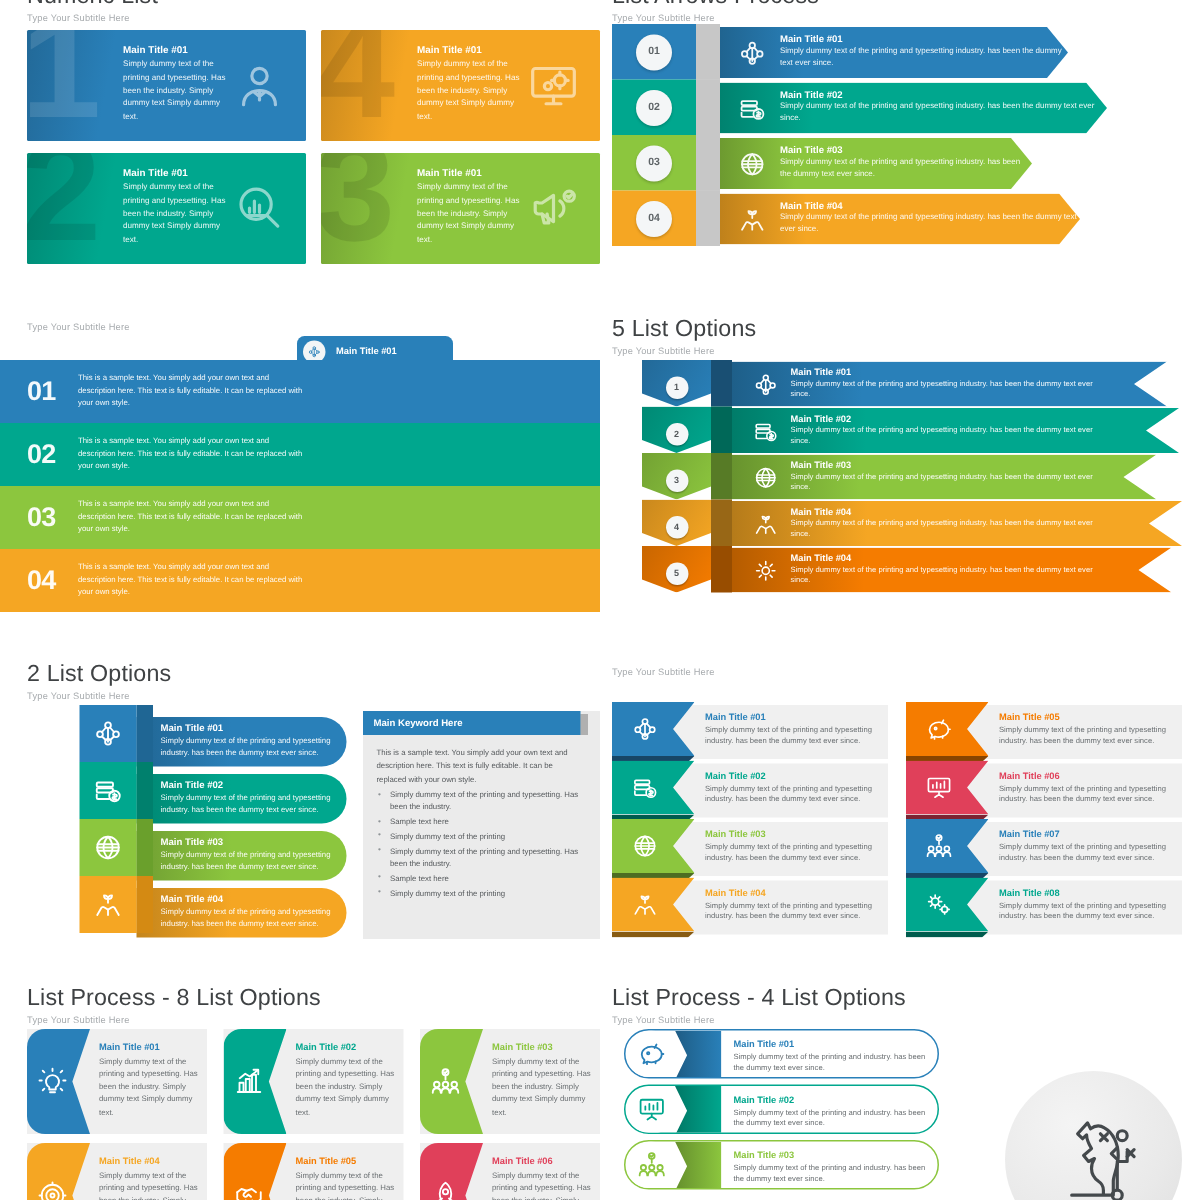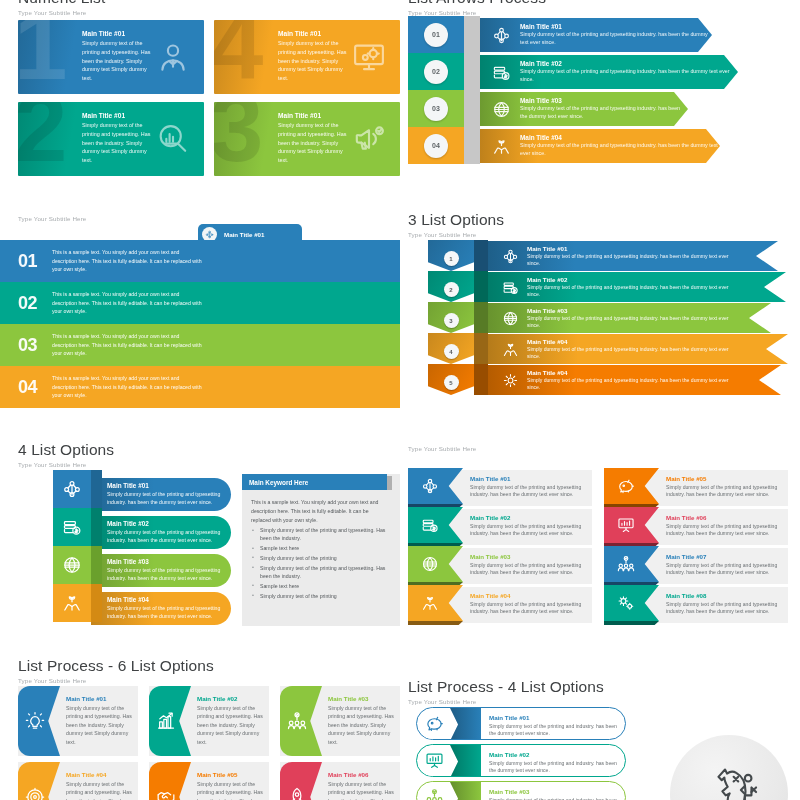--- a/index.html
+++ b/index.html
@@ -183,21 +183,21 @@
     border-radius: 12px 0 0 12px;
     clip-path: polygon(0 0, 100% 0, 72% 50%, 100% 100%, 0 100%);
     display: flex; align-items: center; justify-content: center;
   }
   .six-flag svg { width: 20px; height: 20px; margin-right: 9px; }
   .six-txt { position: absolute; left: 48px; top: 9px; width: 66px; }
   .six-title { font-size: 6.2px; font-weight: 700; margin-bottom: 2px; }
   .six-desc { font-size: 5.2px; line-height: 1.62; color: #6a6f72; }
 
   
-  #fourp-list { left: 408px; top: 658px; width: 384px; margin-top: 21px; }
+  #fourp-list { left: 408px; top: 658px; width: 384px; }
   .fourp-wrap { position: absolute; top: 28px; left: 0; width: 384px; height: 120px; }
   .fourp-row {
     position: absolute; left: 8px; width: 210px; height: 33px;
     border: 1.1px solid #2980b9; border-radius: 17px; background: #fff;
     display: flex; align-items: center; overflow: hidden;
   }
   .fourp-badge {
     width: 32px; height: 32px; border-radius: 50%;
     display: flex; align-items: center; justify-content: center; flex: 0 0 auto;
     margin-left: 1px; background: #fff; z-index: 2;
@@ -413,21 +413,21 @@
           <span class="fold-tab-label">Main Title #04</span>
         </div>
         <div class="fold-row" style="top: 126px; background: rgb(245, 166, 35); z-index: 17;">
           <span class="fold-num">04</span>
           <span class="fold-desc">This is a sample text. You simply add your own text and description here. This text is fully editable. It can be replaced with your own style.</span>
         </div>
       </div>
   </div>
 
   <div class="section" id="five-list">
-    <div class="sec-title">3 List Options</div>
+    <div class="sec-title">5 List Options</div>
     <div class="sec-sub">Type Your Subtitle Here</div>
     <div class="five-wrap" id="five-wrap">
         <div class="five-side" style="top: 0px; height: 31px; background: rgb(25, 79, 115); z-index: 2;"></div>
         <div class="five-bar" style="top: 1px; width: 290px; background: linear-gradient(90deg, rgb(30, 95, 137) 0%, rgb(41, 128, 185) 30%); z-index: 1;">
           <span class="five-bar-icon" style="color:#fff"><svg viewBox="0 0 24 24">
               <circle cx="12" cy="5.4" r="2.3" fill="none" stroke="currentColor" stroke-width="1.5" stroke-linecap="round" stroke-linejoin="round"></circle>
               <circle cx="5.6" cy="12.6" r="2.3" fill="none" stroke="currentColor" stroke-width="1.5" stroke-linecap="round" stroke-linejoin="round"></circle>
               <circle cx="18.4" cy="12.6" r="2.3" fill="none" stroke="currentColor" stroke-width="1.5" stroke-linecap="round" stroke-linejoin="round"></circle>
               <circle cx="12" cy="18.6" r="2.3" fill="none" stroke="currentColor" stroke-width="1.5" stroke-linecap="round" stroke-linejoin="round"></circle>
               <path d="M10.4 7.2L7.2 10.8M16.8 10.8l-3.2-3.6M7.2 14.4l3.2 3M16.8 14.4l-3.2 3M12 7.7v10.9" fill="none" stroke="currentColor" stroke-width="1.5" stroke-linecap="round" stroke-linejoin="round"></path>
@@ -500,21 +500,21 @@
             <span class="five-chev-badge">4</span>
           </div>
           <div class="five-chev" style="background: linear-gradient(120deg, rgb(201, 102, 0), rgb(245, 124, 0));">
             <span class="five-chev-badge">5</span>
           </div>
         </div>
       </div>
   </div>
 
   <div class="section" id="four-list">
-    <div class="sec-title">4 List Options</div>
+    <div class="sec-title">2 List Options</div>
     <div class="sec-sub">Type Your Subtitle Here</div>
     <div class="four-wrap" id="four-wrap">
       <div class="kw-panel">
         <div class="kw-head">
           <span class="kw-title">Main Keyword Here</span>
         </div>
         <div class="kw-head-sh"></div>
         <div class="kw-para">This is a sample text. You simply add your own text and description here. This text is fully editable. It can be replaced with your own style.</div>
         <ul class="kw-list" id="kw-list">
             <li>Simply dummy text of the printing and typesetting. Has been the industry.</li>
@@ -734,21 +734,21 @@
           </span>
           <span class="eight-txt">
             <span class="eight-title" style="display:block;color:#00a78e">Main Title #08</span>
             <span class="eight-desc" style="display:block">Simply dummy text of the printing and typesetting industry. has been the dummy text ever since.</span>
           </span>
         </div>
       </div>
   </div>
 
   <div class="section" id="six-list">
-    <div class="sec-title">List Process - 6 List Options</div>
+    <div class="sec-title">List Process - 8 List Options</div>
     <div class="sec-sub">Type Your Subtitle Here</div>
     <div class="six-wrap" id="six-wrap">
         <div class="six-card" style="left: 0px; top: 0px;">
           <span class="six-flag" style="background:#2980b9;color:#fff">
             <span style="display:flex">
               <svg viewBox="0 0 24 24">
                 <path d="M9.4 16.6a5.2 5.2 0 115.2 0v1.8H9.4v-1.8z" fill="none" stroke="currentColor" stroke-width="1.5" stroke-linecap="round" stroke-linejoin="round"></path>
                 <path d="M10 20.6h4" fill="none" stroke="currentColor" stroke-width="1.5" stroke-linecap="round" stroke-linejoin="round"></path>
                 <path d="M12 1.8v1.8M3.4 11.2H1.6M22.4 11.2h-1.8M5.5 4.7L4.2 3.4M18.5 4.7l1.3-1.3M5.5 17.7l-1.3 1.3M18.5 17.7l1.3 1.3" fill="none" stroke="currentColor" stroke-width="1.5" stroke-linecap="round" stroke-linejoin="round"></path>
               </svg>

